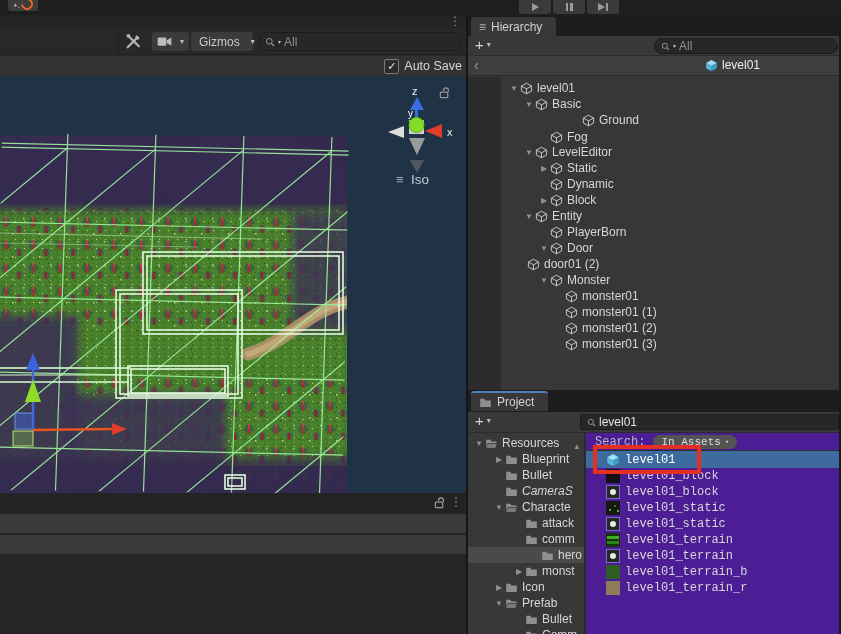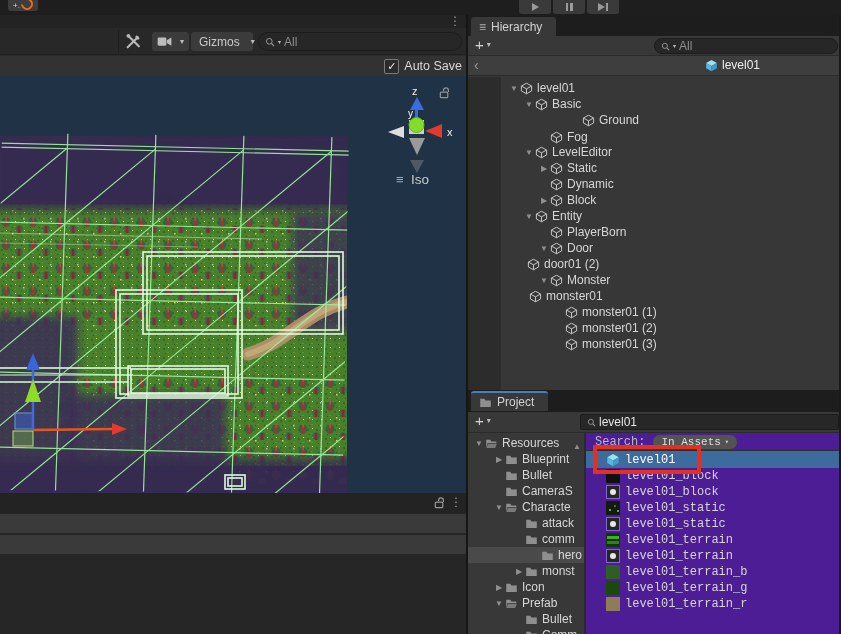--- a/index.html
+++ b/index.html
@@ -460,21 +460,21 @@
             </svg>
             <span class="lbl">door01 (2)</span>
           </div>
           <div class="trow" style="padding-left: 70px;">
             <span class="arr">▼</span>
             <svg class="cube-ico">
               <use href="#cube-o"></use>
             </svg>
             <span class="lbl">Monster</span>
           </div>
-          <div class="trow" style="padding-left: 49px;">
+          <div class="trow" style="padding-left: 85px;">
             <span class="arr"></span>
             <svg class="cube-ico">
               <use href="#cube-o"></use>
             </svg>
             <span class="lbl">monster01</span>
           </div>
           <div class="trow" style="padding-left: 85px;">
             <span class="arr"></span>
             <svg class="cube-ico">
               <use href="#cube-o"></use>
@@ -536,21 +536,21 @@
             </svg>
             <span class="lbl">Blueprint</span>
           </div>
           <div class="frow" style="padding-left: 25px;">
             <span class="arr"></span>
             <svg class="folder-ico">
               <use href="#folder-c"></use>
             </svg>
             <span class="lbl">Bullet</span>
           </div>
-          <div class="frow" style="padding-left: 25px;">
+          <div class="frow" style="padding-left: 25px; font-style: italic;">
             <span class="arr"></span>
             <svg class="folder-ico">
               <use href="#folder-c"></use>
             </svg>
             <span class="lbl">CameraS</span>
           </div>
           <div class="frow" style="padding-left: 25px;">
             <span class="arr">▼</span>
             <svg class="folder-ico">
               <use href="#folder-o"></use>
@@ -655,24 +655,20 @@
             </div>
             <div class="rrow">
               <span class="ric icon-model"></span>
               <span>level01_terrain</span>
             </div>
             <div class="rrow">
               <span class="ric icon-swatch_b"></span>
               <span>level01_terrain_b</span>
             </div>
             <div class="rrow">
-              <span class="ric icon-swatch_g"></span>
-              <span>level01_terrain_g</span>
-            </div>
-            <div class="rrow">
               <span class="ric icon-swatch_r"></span>
               <span>level01_terrain_r</span>
             </div>
           </div>
       </div>
     </div>
   </div>
 
   <div class="right-edge"></div>
 

